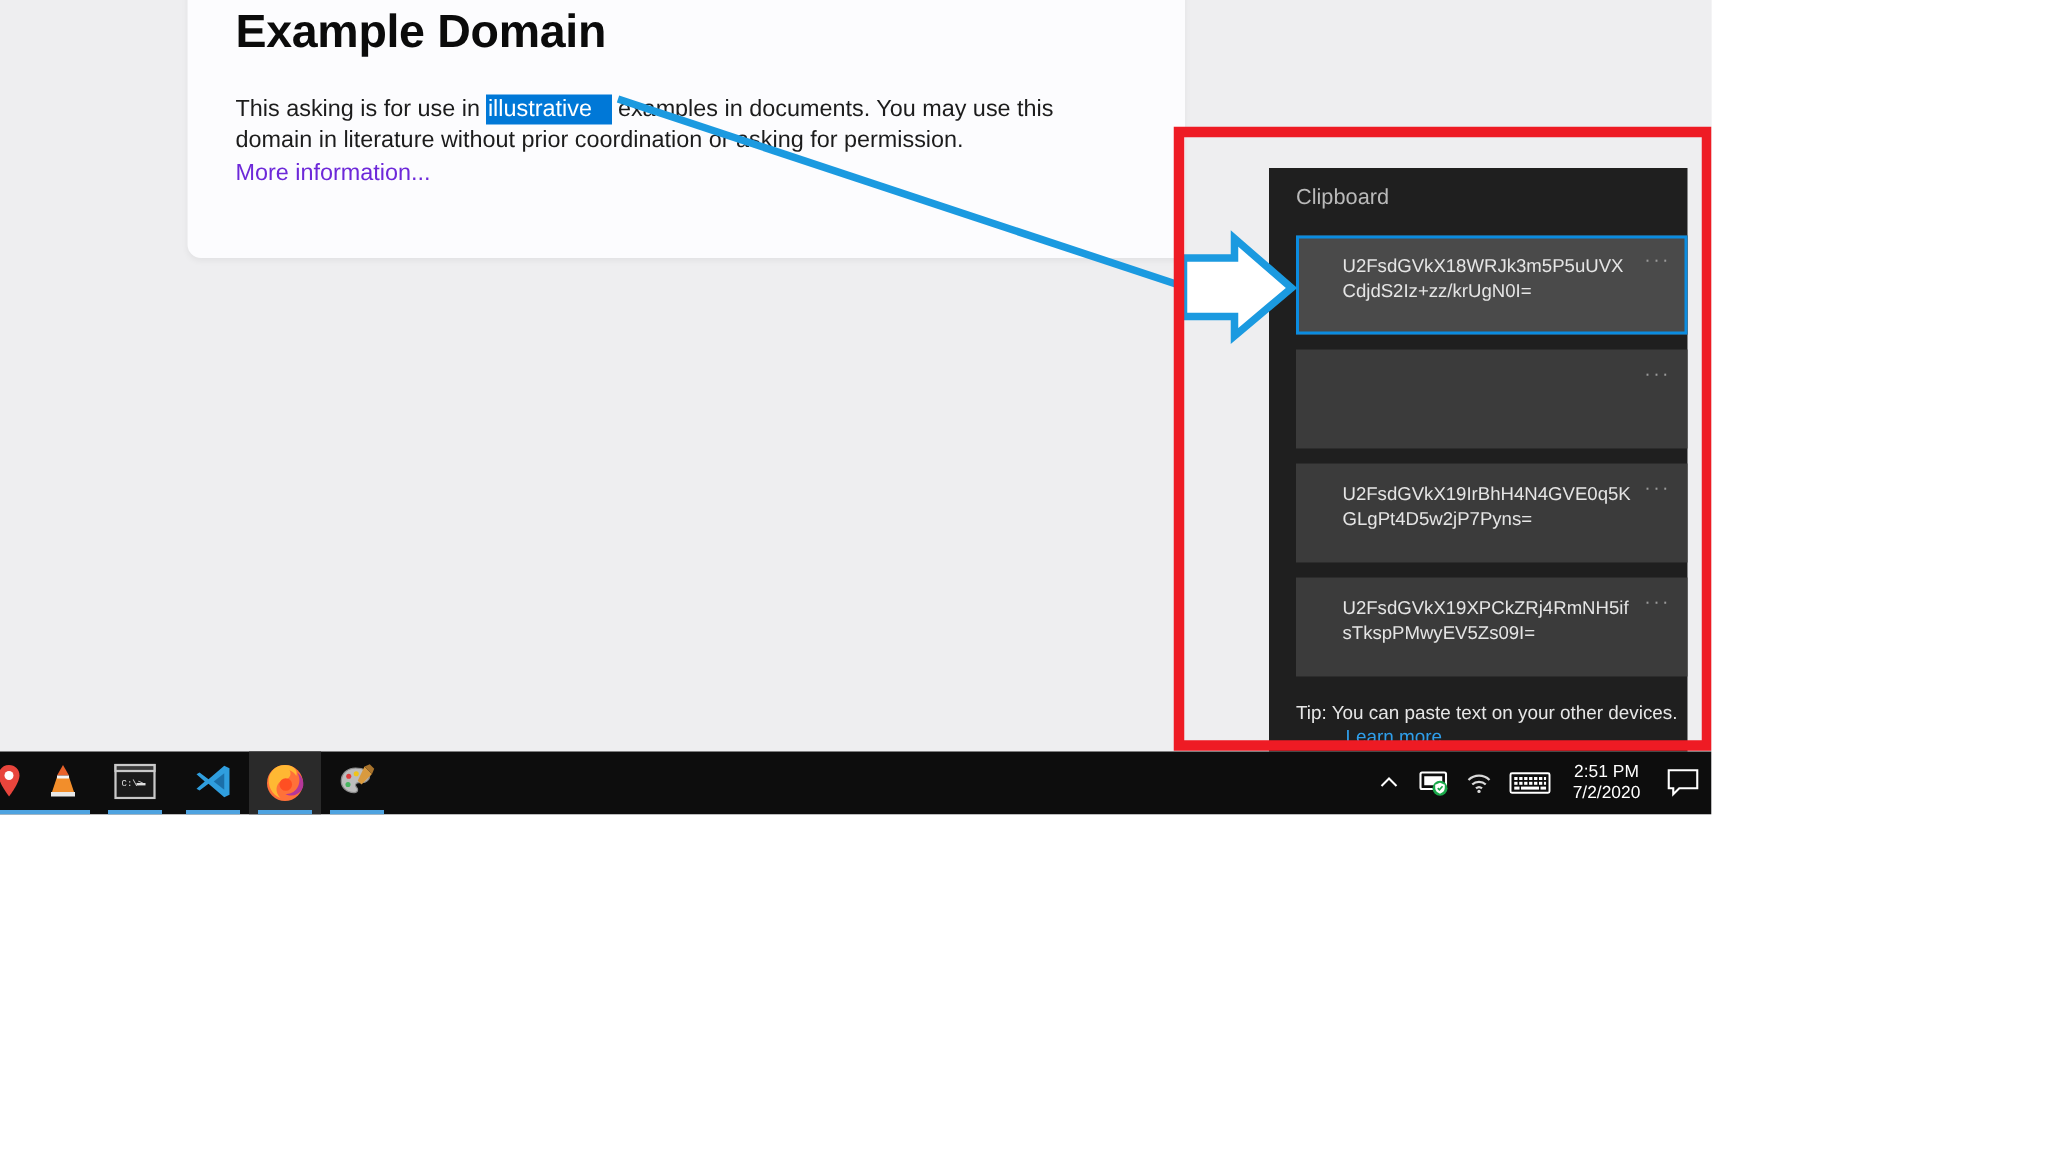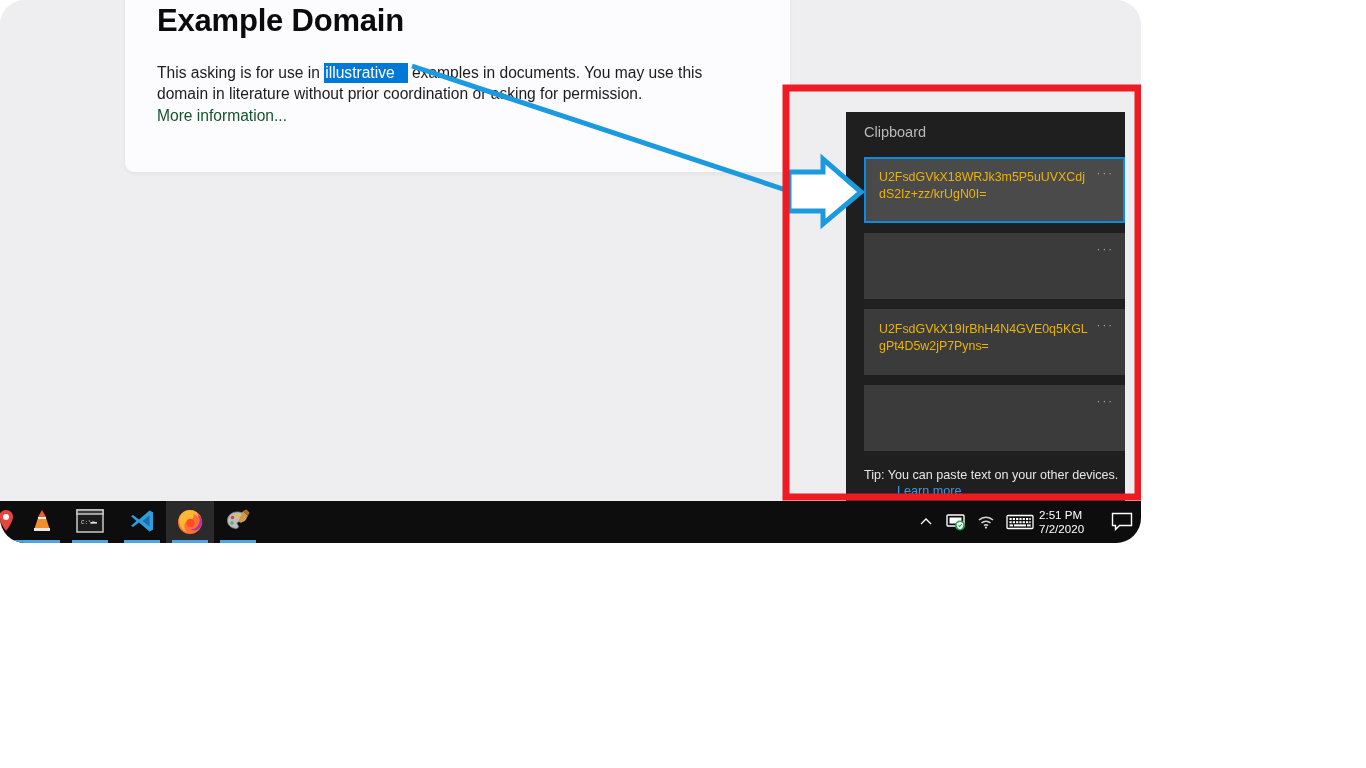--- a/index.html
+++ b/index.html
@@ -13,21 +13,20 @@
   }
 
   
   #screen {
     position: absolute;
     left: 0; top: 0;
     width: 1141px;
     height: 543px;
     background: #eeeef0;
     overflow: hidden;
-    border-radius: 25px;
   }
 
   
   #page {
     position: absolute;
     left: 0; top: 0;
     width: 1141px;
     height: 501px;
     background: #eeeef0;
   }
@@ -68,21 +67,21 @@
     background: #0078d7;
     color: #ffffff;
     padding: 1px 13px 2px 1px;
   }
 
   #more-info {
     position: absolute;
     left: 32px;
     top: 187px;
     font-size: 15.6px;
-    color: #14532d;
+    color: #6d28d9;
     text-decoration: none;
   }
 
   
   #clipboard-panel {
     position: absolute;
     left: 846px;
     top: 112px;
     width: 279px;
     height: 389px;
@@ -116,23 +115,24 @@
     border: 2px solid transparent;
     cursor: pointer;
   }
   .clip-item.selected {
     border-color: #0b8ce0;
     background: #4a4a4a;
   }
   .clip-text {
     font-size: 12.4px;
     line-height: 16.5px;
-    color: #eab308;
+    color: #e5e5e5;
     word-break: break-all;
     white-space: pre-wrap;
+    margin-left: 16px;
   }
   .clip-more {
     position: absolute;
     right: 9px;
     top: 7px;
     font-size: 13px;
     letter-spacing: 1.6px;
     color: #9a9a9a;
     line-height: 13px;
     cursor: pointer;
@@ -206,21 +206,21 @@
     display: flex;
     align-items: center;
   }
   .tray-icon {
     width: 30px; height: 42px;
     display: flex; align-items: center; justify-content: center;
     cursor: pointer;
   }
   #clock {
     width: 64px;
-    text-align: left;
+    text-align: center;
     color: #ffffff;
     font-size: 11.6px;
     line-height: 14px;
     cursor: pointer;
   }
   #action-center {
     width: 38px; height: 42px;
     display: flex; align-items: center; justify-content: center;
     cursor: pointer;
   }
@@ -253,20 +253,21 @@
         <div class="clip-item">
           <div class="clip-more">···</div>
         </div>
 
         <div class="clip-item">
           <div class="clip-text">U2FsdGVkX19IrBhH4N4GVE0q5KGLgPt4D5w2jP7Pyns=</div>
           <div class="clip-more">···</div>
         </div>
 
         <div class="clip-item">
+          <div class="clip-text">U2FsdGVkX19XPCkZRj4RmNH5ifsTkspPMwyEV5Zs09I=</div>
           <div class="clip-more">···</div>
         </div>
 
       </div>
 
       <div id="clip-tip">Tip: You can paste text on your other devices.</div>
       <a id="clip-learn-more" href="#">Learn more</a>
     </div>
   </div>
 

